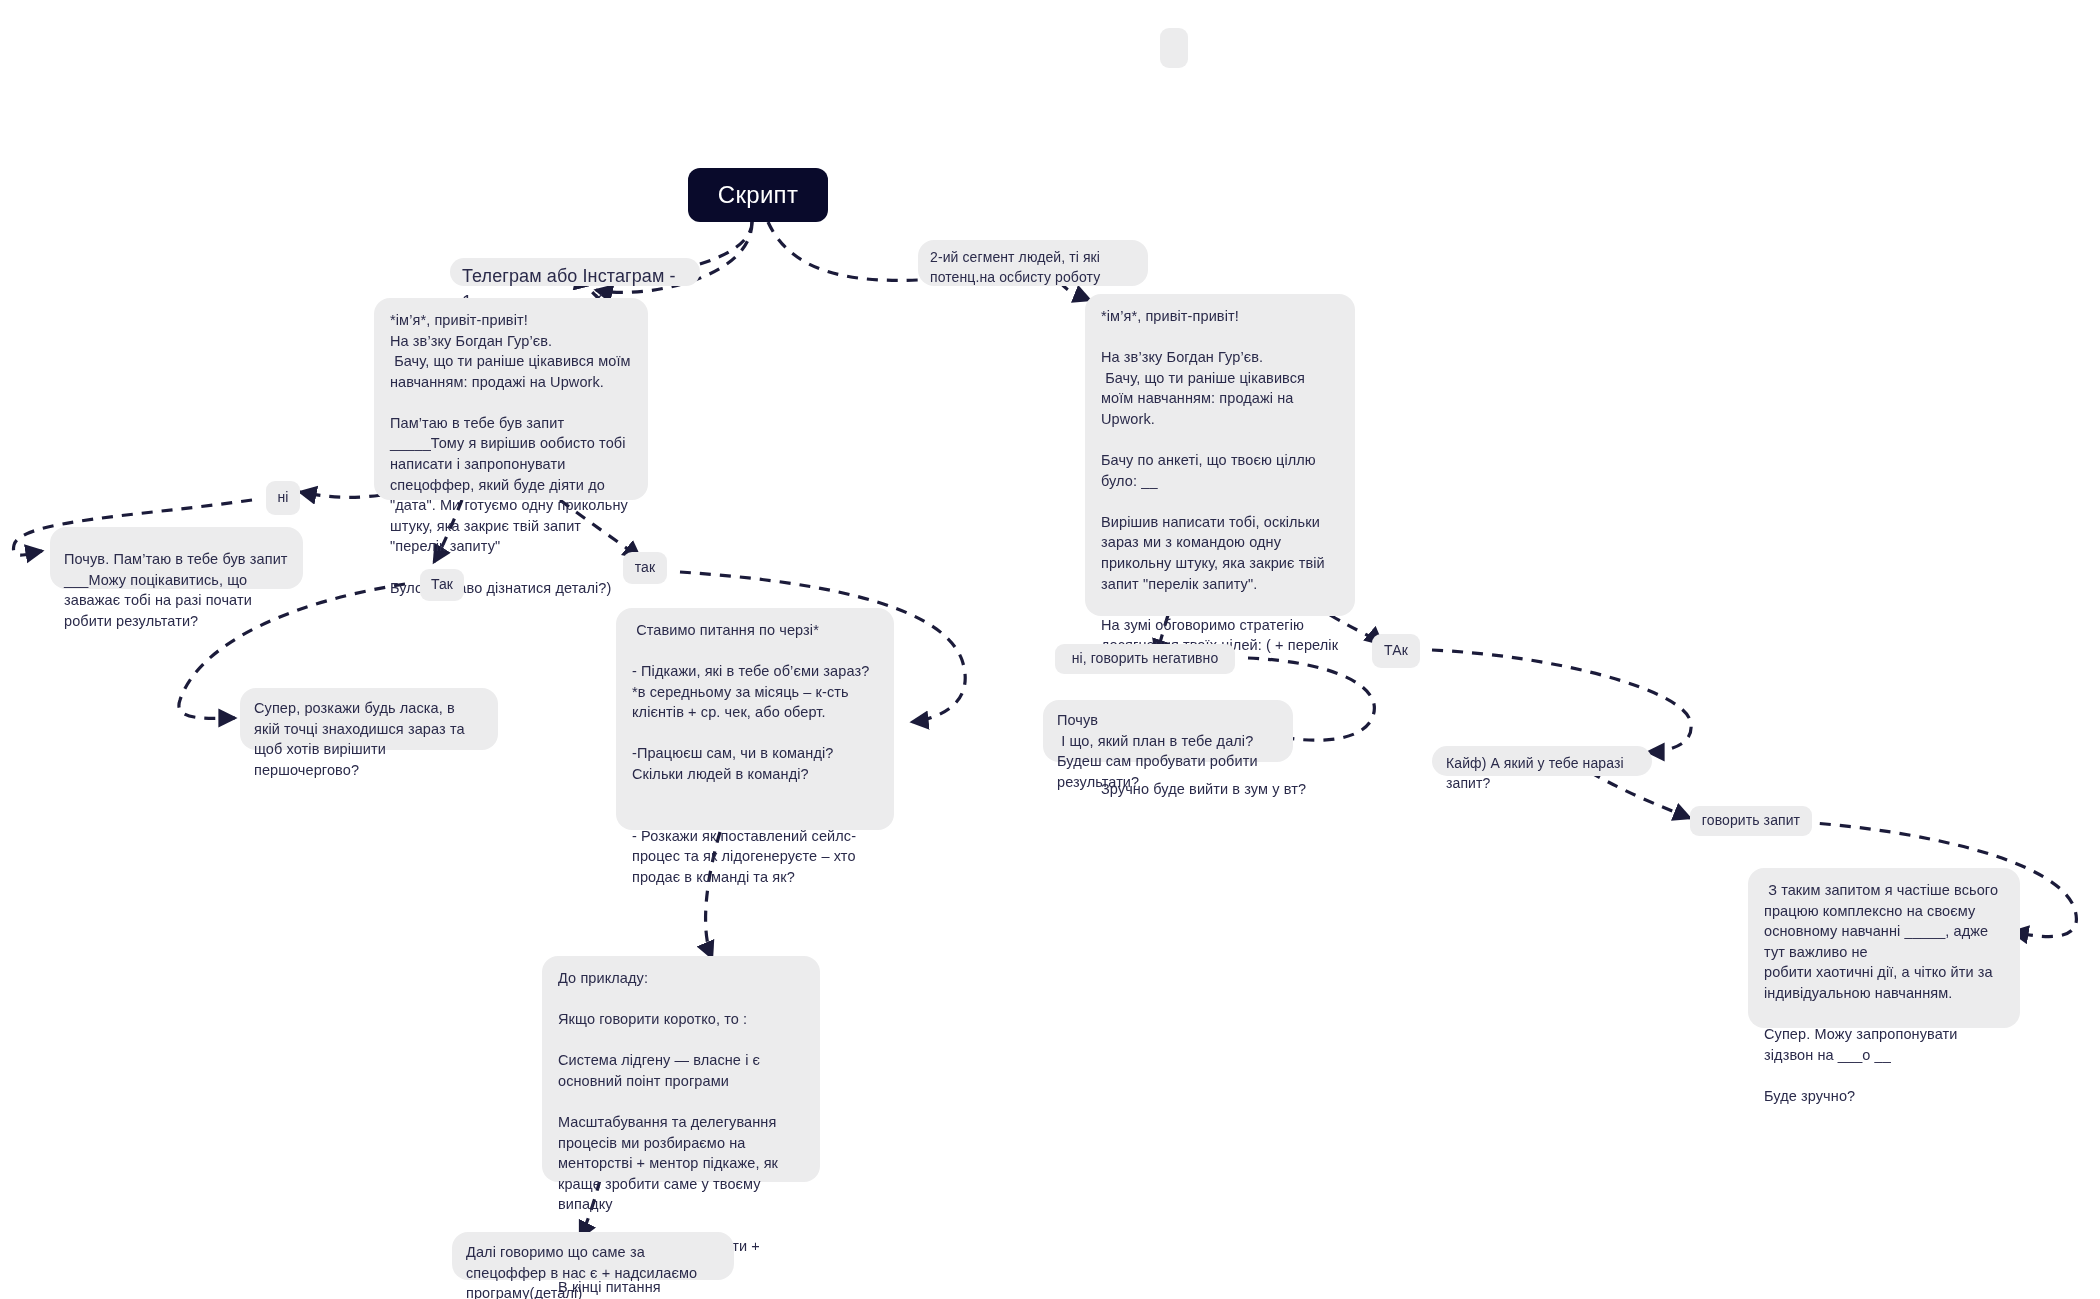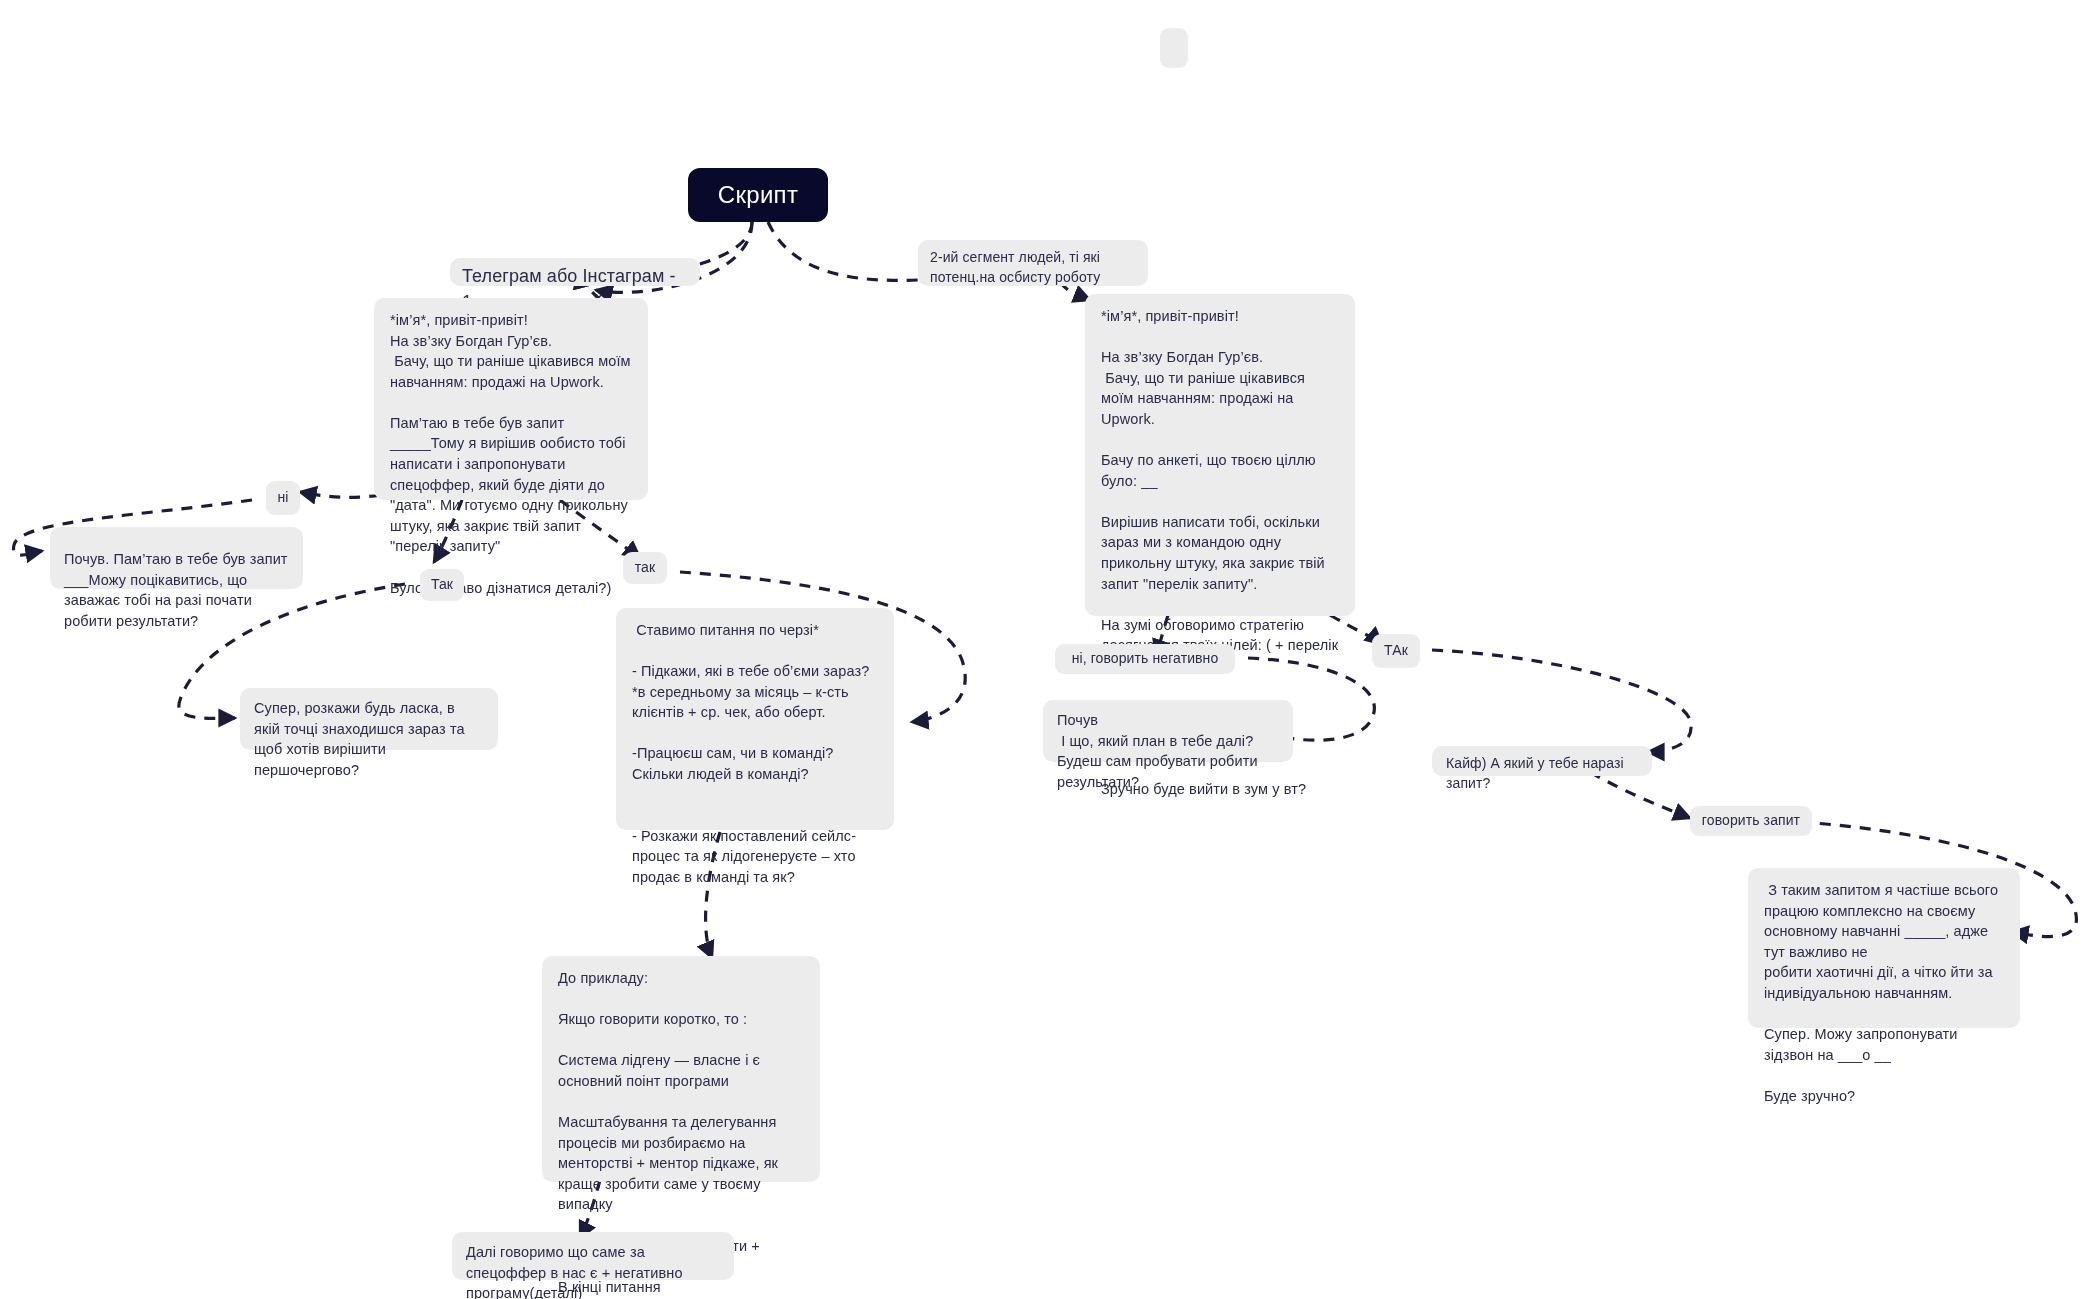--- a/index.html
+++ b/index.html
@@ -19,21 +19,21 @@
     position: absolute;
     left: 0; top: 0;
     width: 2100px;
     height: 1299px;
     pointer-events: none;
   }
   .node {
     position: absolute;
     box-sizing: border-box;
     background: #ececed;
-    border-radius: 10px;
+    border-radius: 16px;
     color: #2a2a4a;
     font-size: 14.5px;
     line-height: 1.42;
     padding: 12px 16px;
     white-space: pre-wrap;
     letter-spacing: 0.1px;
   }
   .node.root {
     background: #090a2b;
     color: #ffffff;
@@ -183,21 +183,21 @@
 Якщо говорити коротко, то :
 
 Система лідгену — власне і є основний поінт програми
 
 Масштабування та делегування процесів ми розбираємо на менторстві + ментор підкаже, як краще зробити саме у твоєму випадку
 
 потрібно ще щось дописати +
 
 В кінці питання</div>
 
-  <div class="node msg" style="left:452px; top:1232px; width:282px; height:48px; padding:10px 14px;">Далі говоримо що саме за спецоффер в нас є + негативно програму(деталі)</div>
+  <div class="node msg" style="left:452px; top:1232px; width:282px; height:48px; padding:10px 14px;">Далі говоримо що саме за спецоффер в нас є + надсилаємо програму(деталі)</div>
 
   <div class="node msg" style="left:1043px; top:700px; width:250px; height:62px; padding:10px 14px;">Почув
  І що, який план в тебе далі? Будеш сам пробувати робити результати?</div>
 
   <div class="node msg" style="left:1432px; top:746px; width:220px; height:30px; padding:8px 14px; font-size:14px;">Кайф) А який у тебе наразі запит?</div>
 
   <div class="node msg" style="left:1748px; top:868px; width:272px; height:160px;"> З таким запитом я частіше всього працюю комплексно на своєму основному навчанні _____, адже тут важливо не
 робити хаотичні дії, а чітко йти за індивідуальною навчанням.
 
 Супер. Можу запропонувати зідзвон на ___о __

